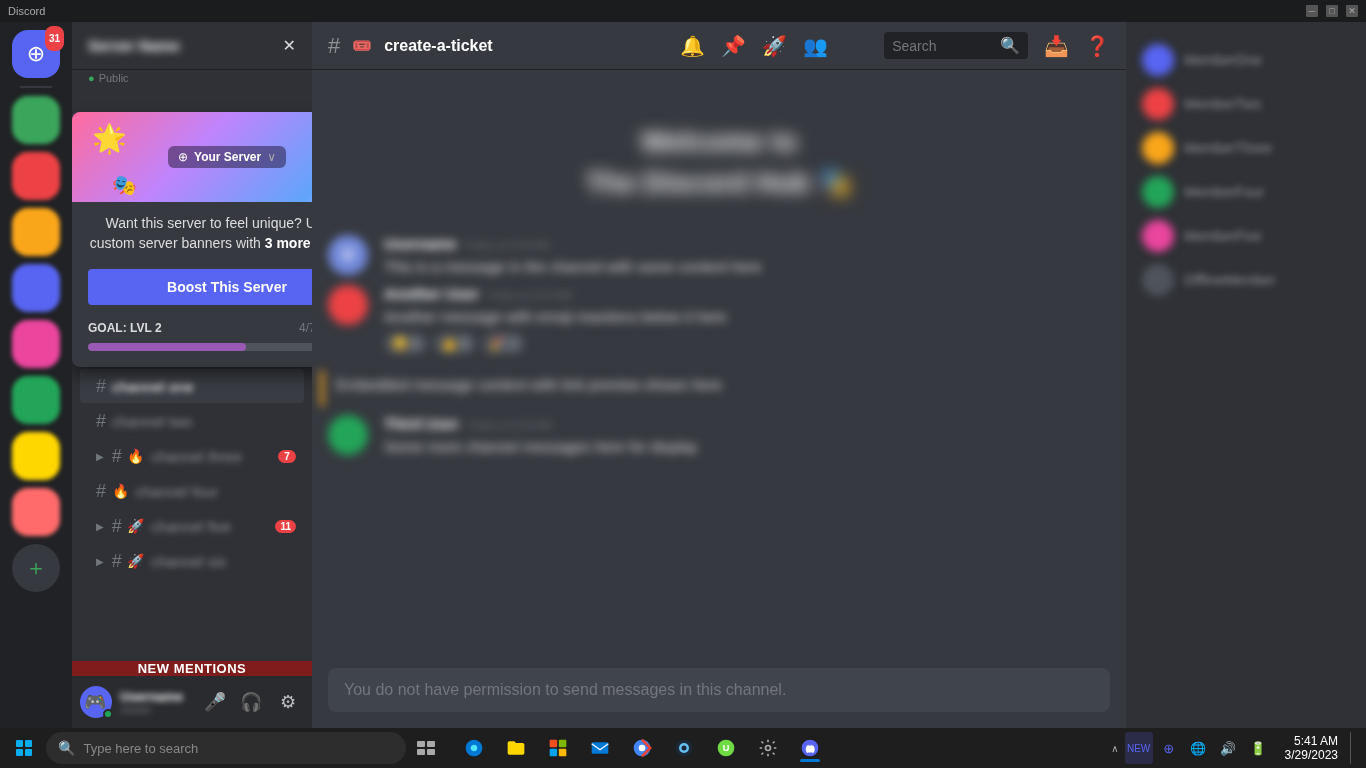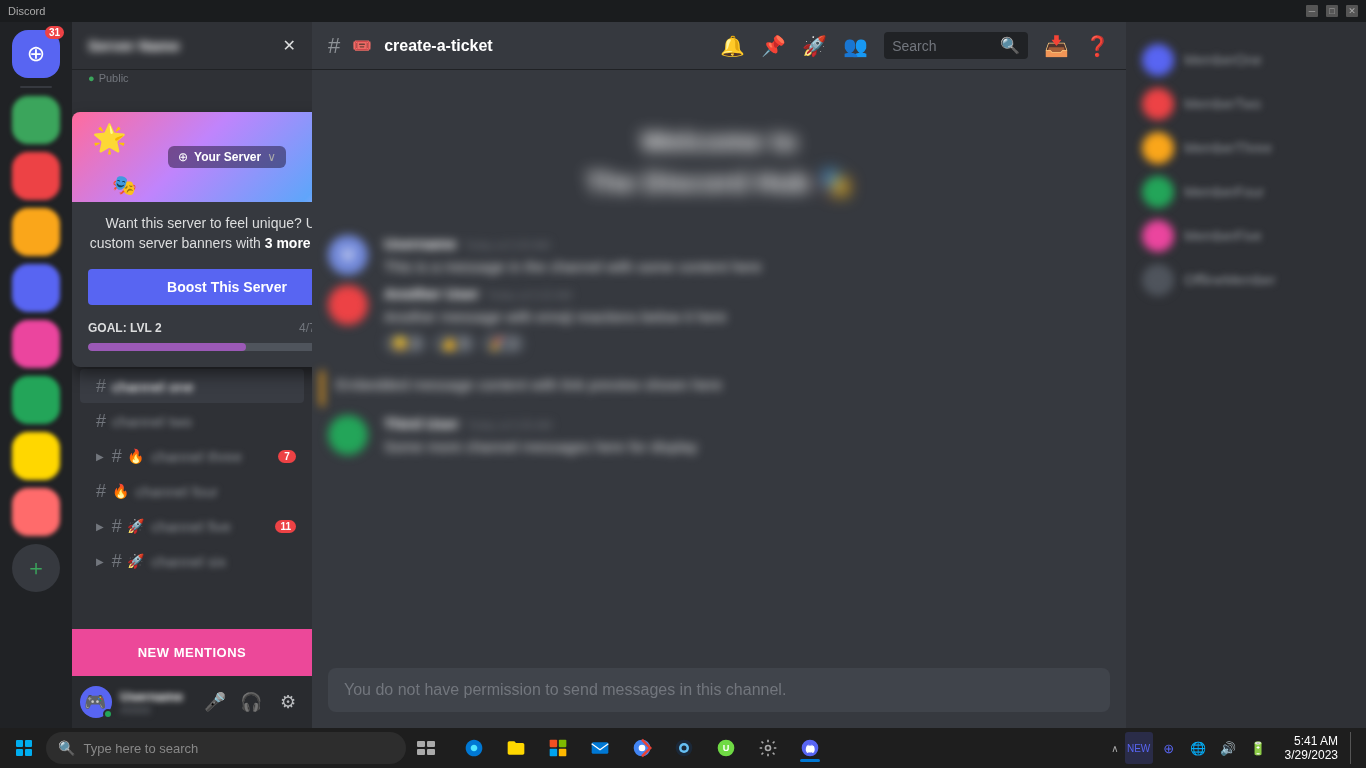--- a/index.html
+++ b/index.html
@@ -78,21 +78,21 @@
       border-radius: 16px;
     }
     .server-icon .badge {
       position: absolute;
       top: -4px; right: -4px;
       background: #ed4245;
       color: white;
       font-size: 10px;
       font-weight: bold;
       border-radius: 8px;
-      padding: 1px 4px;
+      padding: 7px 4px;
       min-width: 18px;
       text-align: center;
     }
     .server-separator {
       width: 32px;
       height: 2px;
       background: #36393f;
       border-radius: 1px;
     }
 
@@ -350,26 +350,26 @@
       border-radius: 4px;
       cursor: pointer;
       font-size: 18px;
     }
 
     
     .new-mentions-bar {
       position: absolute;
       bottom: 52px;
       left: 0; right: 0;
-      background: #ec4899;
+      background: #7f1d1d;
       color: white;
       text-align: center;
       font-size: 13px;
       font-weight: 700;
-      padding: 16px;
+      padding: 0;
       cursor: pointer;
       letter-spacing: 0.5px;
     }
 
     
     .main-content {
       flex: 1;
       display: flex;
       flex-direction: column;
       background: #36393f;
@@ -412,20 +412,21 @@
       align-items: center;
     }
     .search-bar {
       background: #202225;
       border-radius: 4px;
       padding: 4px 8px;
       display: flex;
       align-items: center;
       gap: 8px;
       width: 144px;
+      margin-left: 40px;
     }
     .search-bar input {
       background: transparent;
       border: none;
       outline: none;
       color: #dcddde;
       font-size: 14px;
       width: 100px;
     }
     .search-bar input::placeholder { color: #72767d; }

